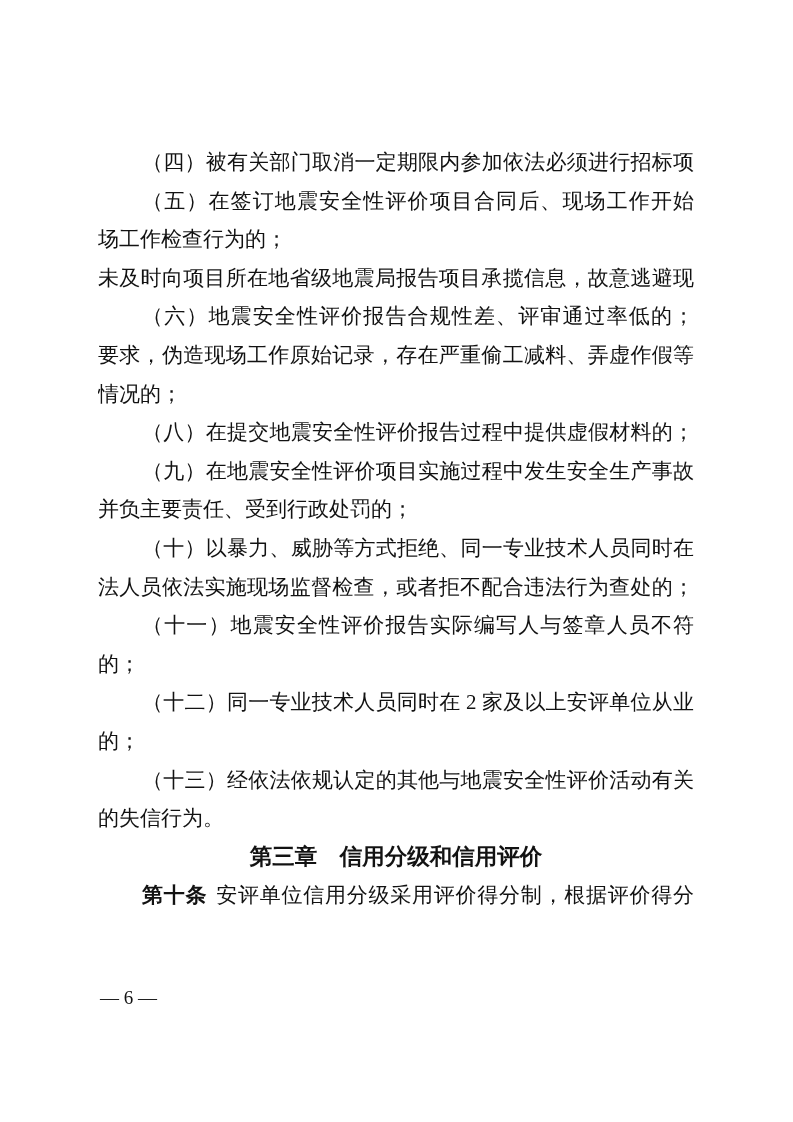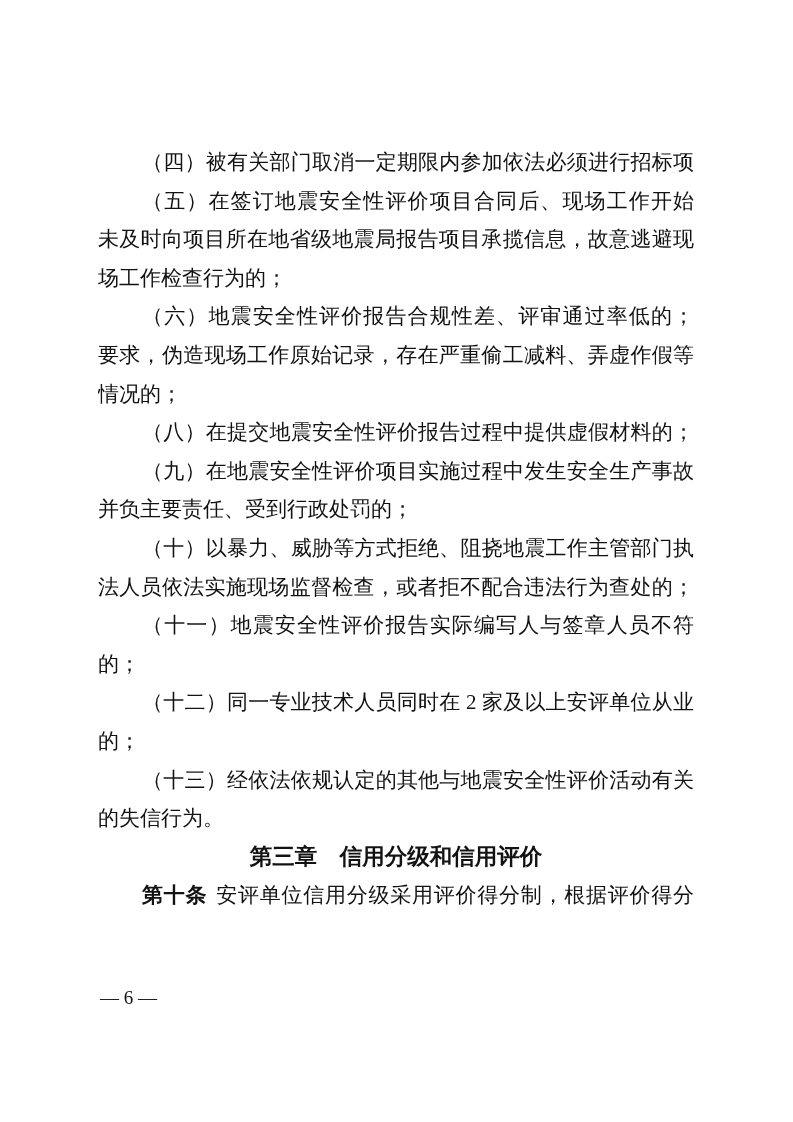--- a/index.html
+++ b/index.html
@@ -57,29 +57,29 @@
     color: #121212;
   }
 </style>
 </head>
 <body>
 
 <div class="page">
   <div class="content">
     <div class="ln indent fill">（四）被有关部门取消一定期限内参加依法必须进行招标项</div>
     <div class="ln indent fill">（五）在签订地震安全性评价项目合同后、现场工作开始前，</div>
+    <div class="ln">场工作检查行为的；</div>
     <div class="ln fill">未及时向项目所在地省级地震局报告项目承揽信息，故意逃避现</div>
-    <div class="ln">场工作检查行为的；</div>
     <div class="ln indent fill">（六）地震安全性评价报告合规性差、评审通过率低的；</div>
     <div class="ln fill">要求，伪造现场工作原始记录，存在严重偷工减料、弄虚作假等</div>
     <div class="ln">情况的；</div>
     <div class="ln indent fill">（八）在提交地震安全性评价报告过程中提供虚假材料的；</div>
     <div class="ln indent fill">（九）在地震安全性评价项目实施过程中发生安全生产事故</div>
     <div class="ln">并负主要责任、受到行政处罚的；</div>
-    <div class="ln indent fill">（十）以暴力、威胁等方式拒绝、阻挠地震工作主管部门执</div>
+    <div class="ln indent fill">（十）以暴力、威胁等方式拒绝、同一专业技术人员同时在</div>
     <div class="ln fill">法人员依法实施现场监督检查，或者拒不配合违法行为查处的；</div>
     <div class="ln indent fill">（十一）地震安全性评价报告实际编写人与签章人员不符</div>
     <div class="ln">的；</div>
     <div class="ln indent fill">（十二）同一专业技术人员同时在 2 家及以上安评单位从业</div>
     <div class="ln">的；</div>
     <div class="ln indent fill">（十三）经依法依规认定的其他与地震安全性评价活动有关</div>
     <div class="ln">的失信行为。</div>
     <div class="ln heading">第三章　信用分级和信用评价</div>
     <div class="ln indent fill">
       <span class="article-label">第十条</span><span>安评单位信用分级采用评价得分制，根据评价得分</span>

